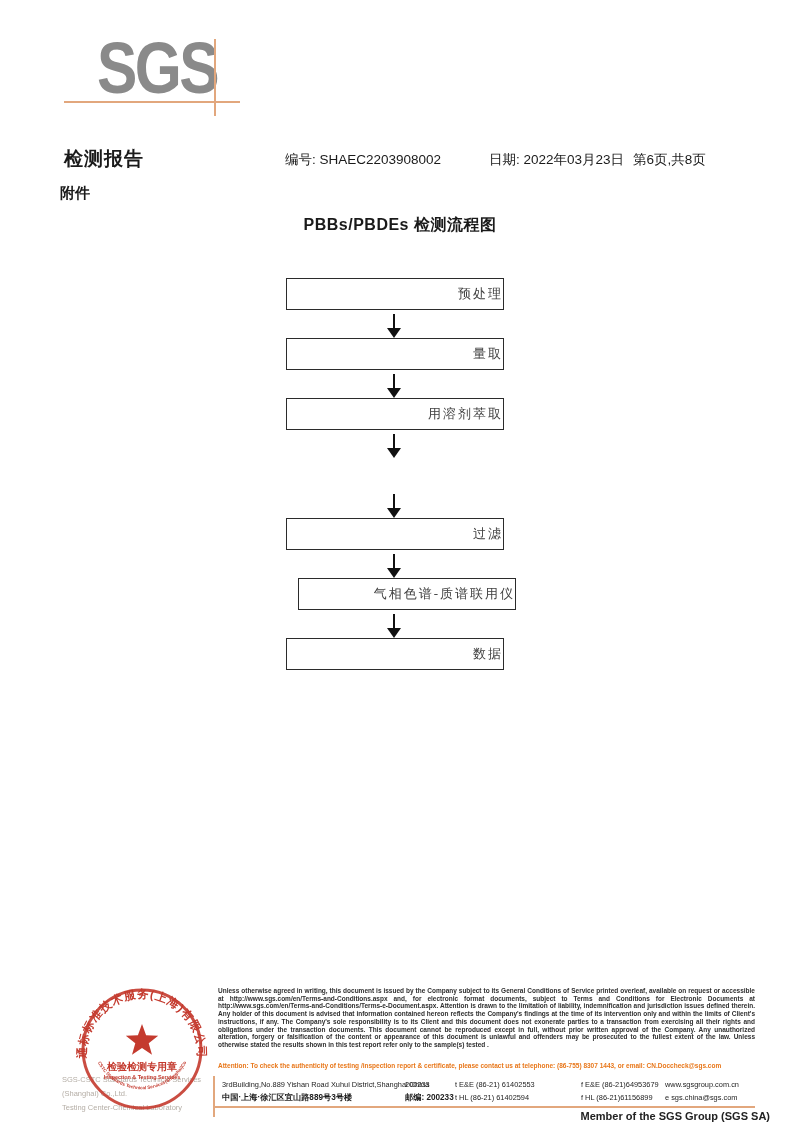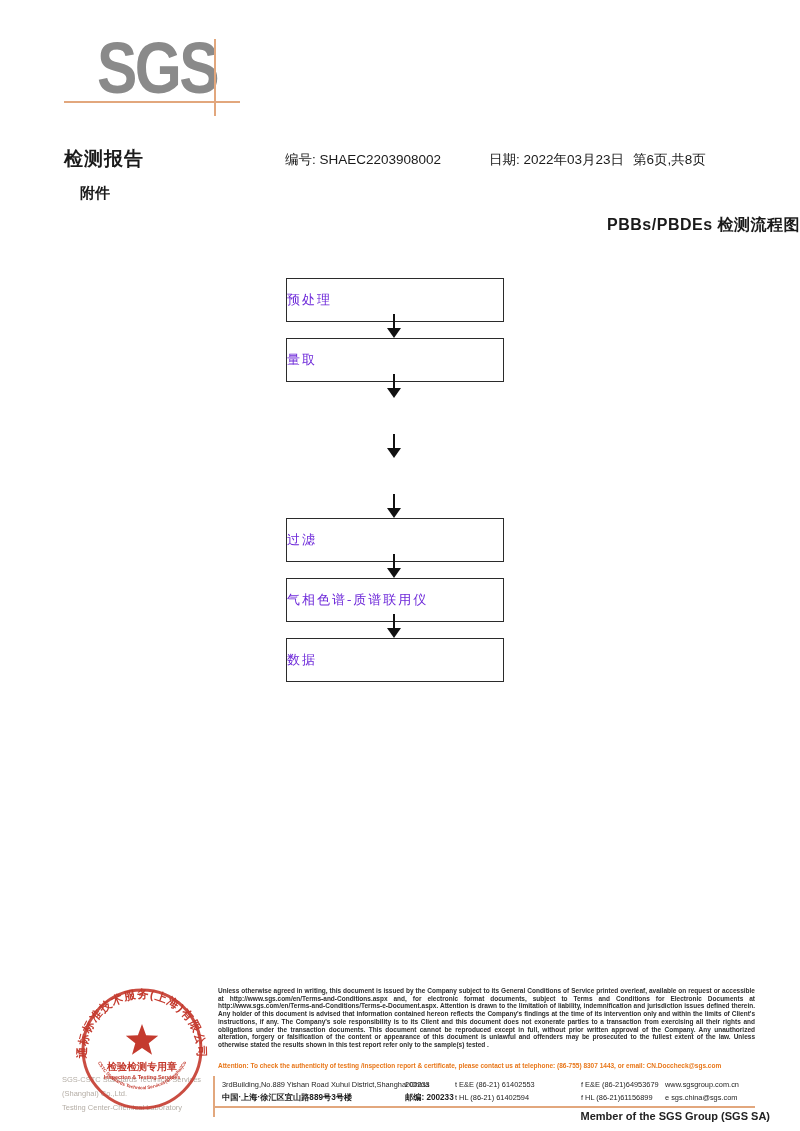--- a/index.html
+++ b/index.html
@@ -17,31 +17,31 @@
     color:#8a8a8a; letter-spacing:-3px;
     transform:scaleX(0.84); transform-origin:left top;
   }
   .crop-h { position:absolute; background:#e2a77d; height:2px; }
   .crop-v { position:absolute; background:#e2a77d; width:2px; }
   
   .doc-type   { position:absolute; left:64px;  top:146px; font-size:19px; font-weight:bold; letter-spacing:1px; }
   .hdr-no     { position:absolute; left:285px; top:151px; font-size:13.5px; }
   .hdr-date   { position:absolute; left:489px; top:151px; font-size:13.5px; }
   .hdr-pages  { position:absolute; left:633px; top:151px; font-size:13.5px; }
-  .attachment { position:absolute; left:80px;  top:184px; font-size:15px; font-weight:bold; }
+  .attachment { position:absolute; left:60px;  top:184px; font-size:15px; font-weight:bold; }
   
   .flow-title {
-    position:absolute; left:0; right:0; top:215px; text-align:right;
+    position:absolute; left:0; right:0; top:215px; text-align:center;
     font-size:16px; font-weight:bold; letter-spacing:0.5px;
   }
   .fbox {
-    position:absolute; left:286px; width:218px; height:44px;
+    position:absolute; left:286px; width:218px; height:32px;
     border:1.4px solid #2b2b2b; background:#fff;
-    display:flex; align-items:center; justify-content:flex-start;
-    font-family:"Liberation Serif", serif; font-size:13px; color:#6d28d9;
+    display:flex; align-items:center; justify-content:flex-end;
+    font-family:"Liberation Serif", serif; font-size:13px; color:#404040;
     letter-spacing:2px;
   }
   .farrow { position:absolute; left:386px; width:16px; height:24px; }
   .farrow .stem { position:absolute; left:7px; top:0; width:2.4px; height:15px; background:#111; }
   .farrow .head {
     position:absolute; left:1px; top:14px; width:0; height:0;
     border-left:7px solid transparent; border-right:7px solid transparent;
     border-top:10px solid #111;
   }
   
@@ -100,39 +100,42 @@
     </div>
 
   <div class="fbox" style="top:338px;">
       <span>量取</span>
     </div>
   <div class="farrow" style="top:374px;">
       <div class="stem"></div>
       <div class="head"></div>
     </div>
 
+  <div class="fbox" style="top:398px;">
+      <span>用溶剂萃取</span>
+    </div>
   <div class="farrow" style="top:434px;">
       <div class="stem"></div>
       <div class="head"></div>
     </div>
 
   <div class="farrow" style="top:494px;">
       <div class="stem"></div>
       <div class="head"></div>
     </div>
 
   <div class="fbox" style="top:518px;">
       <span>过滤</span>
     </div>
   <div class="farrow" style="top:554px;">
       <div class="stem"></div>
       <div class="head"></div>
     </div>
 
-  <div class="fbox" style="top:578px;">
+  <div class="fbox" style="top:578px;margin-left:12px;">
       <span>气相色谱-质谱联用仪</span>
     </div>
   <div class="farrow" style="top:614px;">
       <div class="stem"></div>
       <div class="head"></div>
     </div>
 
   <div class="fbox" style="top:638px;">
       <span>数据</span>
     </div>

